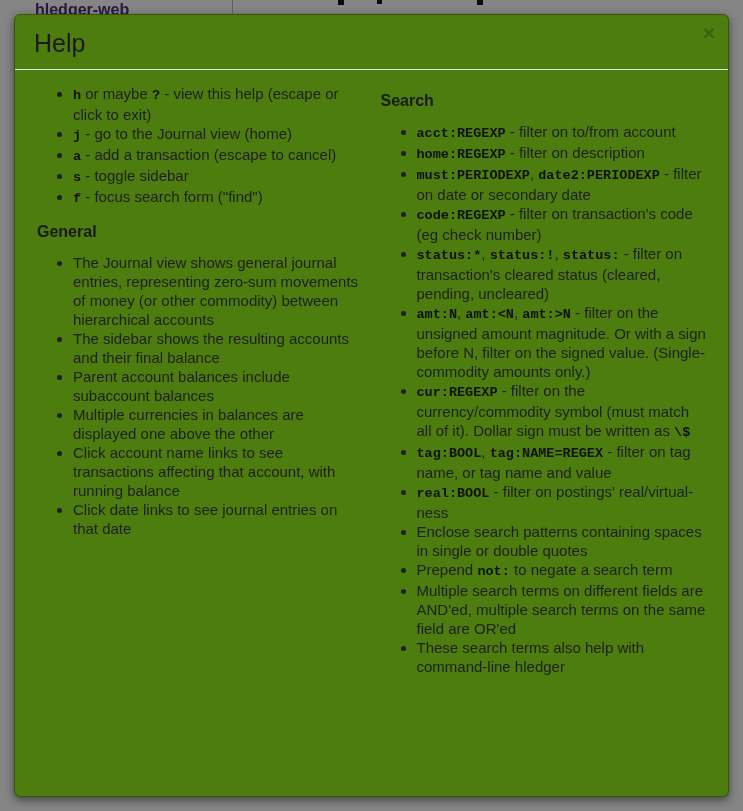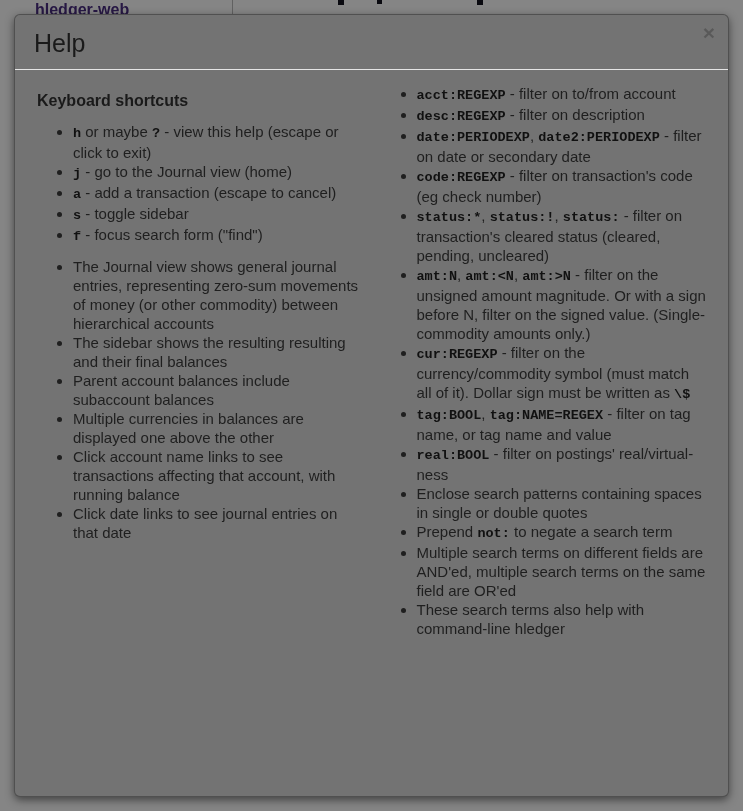--- a/index.html
+++ b/index.html
@@ -21,21 +21,21 @@
   .frag2 { left:377px; width:5px; height:4px; }
   .frag3 { left:477px; width:6px; height:5px; }
 
   
   .backdrop { position:absolute; inset:0; background:rgba(0,0,0,0.48); }
 
   
   .help-modal {
     position:absolute; left:14px; top:14px; width:715px; height:783px;
     box-sizing:border-box;
-    background:#737373;
+    background:#4d7c0f;
     border:1px solid rgba(0,0,0,0.3);
     border-radius:6px;
     box-shadow:0 3px 9px rgba(0,0,0,0.5);
   }
   .modal-header {
     position:relative;
     padding:13px 20px 11px 19px;
     border-bottom:1px solid #e5e5e5;
   }
   .modal-title {
@@ -84,42 +84,43 @@
 
 <div class="backdrop"></div>
 
 <div class="help-modal">
   <div class="modal-header">
     <h3 class="modal-title">Help</h3>
     <button class="close-btn">×</button>
   </div>
   <div class="modal-body">
     <div class="col">
-      <h4 class="section-heading">Keyboard shortcuts</h4>
       <ul class="help-list">
           <li><code>h</code> or maybe <code>?</code> - view this help (escape or click to exit)</li>
           <li><code>j</code> - go to the Journal view (home)</li>
           <li><code>a</code> - add a transaction (escape to cancel)</li>
           <li><code>s</code> - toggle sidebar</li>
           <li><code>f</code> - focus search form ("find")</li>
         </ul>
+      <h4 class="section-heading">General</h4>
       <ul class="help-list">
           <li>The Journal view shows general journal entries, representing zero-sum movements of money (or other commodity) between hierarchical accounts</li>
-          <li>The sidebar shows the resulting resulting and their final balances</li>
+          <li>The sidebar shows the resulting accounts and their final balance</li>
           <li>Parent account balances include subaccount balances</li>
           <li>Multiple currencies in balances are displayed one above the other</li>
           <li>Click account name links to see transactions affecting that account, with running balance</li>
           <li>Click date links to see journal entries on that date</li>
         </ul>
     </div>
     <div class="col">
+      <h4 class="section-heading">Search</h4>
       <ul class="help-list">
           <li><code>acct:REGEXP</code> - filter on to/from account</li>
-          <li><code>desc:REGEXP</code> - filter on description</li>
-          <li><code>date:PERIODEXP</code>, <code>date2:PERIODEXP</code> - filter on date or secondary date</li>
+          <li><code>home:REGEXP</code> - filter on description</li>
+          <li><code>must:PERIODEXP</code>, <code>date2:PERIODEXP</code> - filter on date or secondary date</li>
           <li><code>code:REGEXP</code> - filter on transaction's code (eg check number)</li>
           <li><code>status:*</code>, <code>status:!</code>, <code>status:</code> - filter on transaction's cleared status (cleared, pending, uncleared)</li>
           <li><code>amt:N</code>, <code>amt:&lt;N</code>, <code>amt:&gt;N</code> - filter on the unsigned amount magnitude. Or with a sign before N, filter on the signed value. (Single-commodity amounts only.)</li>
           <li><code>cur:REGEXP</code> - filter on the currency/commodity symbol (must match all of it). Dollar sign must be written as <code>\$</code></li>
           <li><code>tag:BOOL</code>, <code>tag:NAME=REGEX</code> - filter on tag name, or tag name and value</li>
           <li><code>real:BOOL</code> - filter on postings' real/virtual-ness</li>
           <li>Enclose search patterns containing spaces in single or double quotes</li>
           <li>Prepend <code>not:</code> to negate a search term</li>
           <li>Multiple search terms on different fields are AND'ed, multiple search terms on the same field are OR'ed</li>
           <li>These search terms also help with command-line hledger</li>

